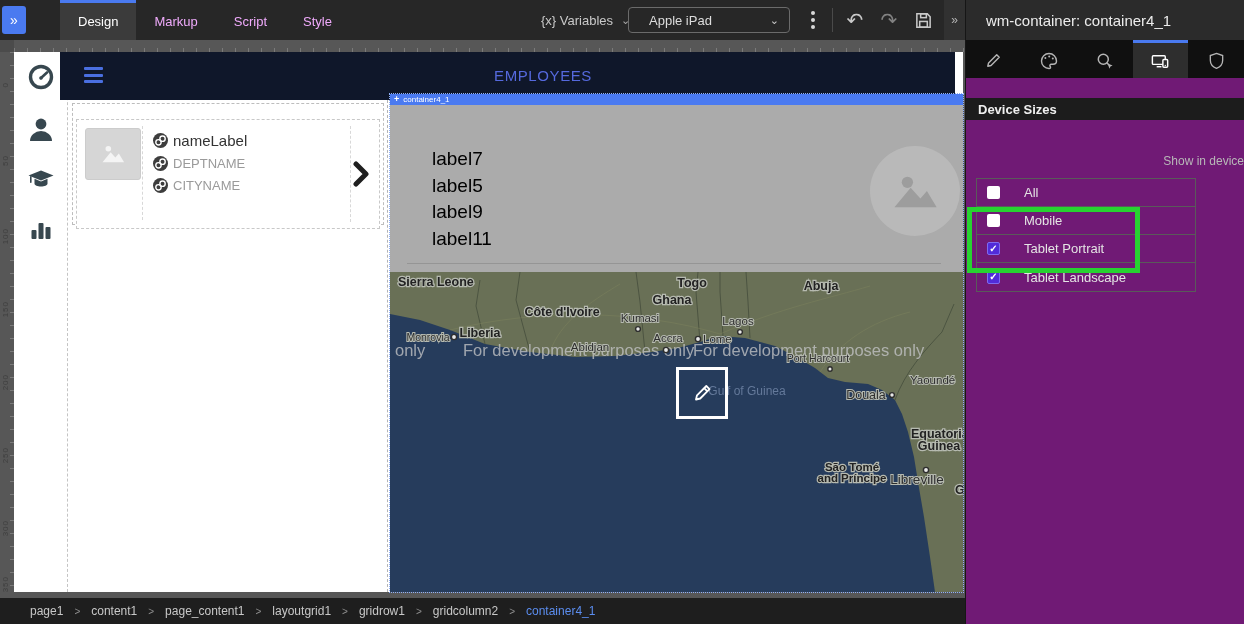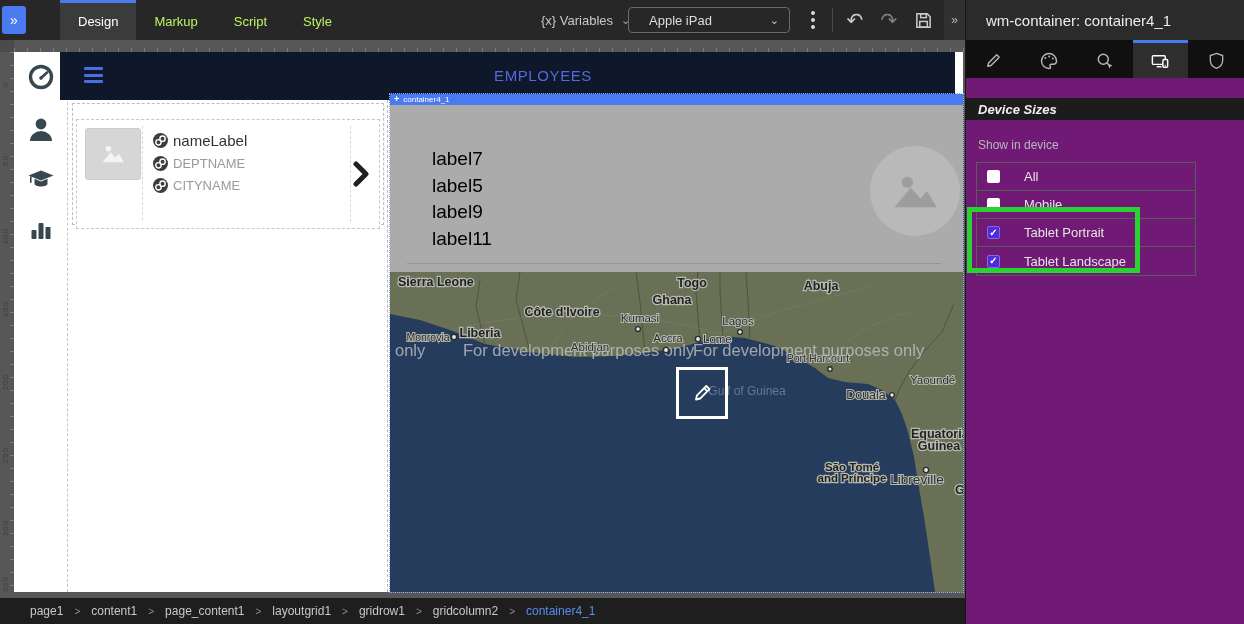--- a/index.html
+++ b/index.html
@@ -4,21 +4,21 @@
 <style>
   * { margin:0; padding:0; box-sizing:border-box; }
   html,body { width:1244px; height:624px; overflow:hidden; }
   body { position:relative; background:#272727; font-family:"Liberation Sans", sans-serif; }
 
   
   .toolbar { position:absolute; left:0; top:0; width:965px; height:40px; background:#272727; }
   .collapse-btn { position:absolute; left:2px; top:6px; width:24px; height:28px; background:#4a7af0;
     border-radius:3px; color:#fff; font-size:14px; display:flex; align-items:center; justify-content:center; cursor:pointer; }
   .tabs { position:absolute; left:30px; top:0; height:40px; display:flex;padding-left:30px; }
-  .tab { height:40px; padding:0 18px; display:flex; align-items:center; color:#bef264; font-size:13px;
+  .tab { height:40px; padding:0 18px; display:flex; align-items:center; color:#f0abfc; font-size:13px;
     border-top:3px solid transparent; cursor:pointer; }
   .tab.active { background:#3b3b3b; color:#fff; border-top-color:#4a7af0; }
   .variables { position:absolute; left:541px; top:0; height:40px; display:flex; align-items:center; gap:8px;
     color:#c9c9c9; font-size:13px; cursor:pointer; }
   .variables .caret { font-size:11px; color:#aaa; }
   .device-select { position:absolute; left:628px; top:7px; width:162px; height:26px; border:1px solid #6b6b6b;
     border-radius:4px; color:#ddd; font-size:13px; display:flex; align-items:center; padding:0 10px 0 20px; cursor:pointer; }
   .device-select .lbl { flex:1; }
   .device-select .caret { font-size:11px; color:#ccc; }
   .kebab { position:absolute; left:805px; top:9px; width:16px; height:22px; display:flex; flex-direction:column;
@@ -95,22 +95,22 @@
   
   .panel { position:absolute; left:965px; top:0; width:279px; height:624px; background:#701a75;
     border-left:1px solid #161616; }
   .panel-head { height:40px; background:#2b2b2b; display:flex; align-items:center; padding-left:20px;
     color:#ececec; font-size:15px; }
   .panel-tabs { height:38px; background:#101010; display:flex; }
   .ptab { flex:1; display:flex; align-items:center; justify-content:center; border-top:3px solid transparent;
     cursor:pointer; color:#b5b5b5; }
   .ptab.active { background:#2e2e2e; border-top-color:#4a7af0; color:#fff; }
   .sect-head { margin-top:20px; height:22px; background:#1c1c1c; display:flex; align-items:center;
-    padding-left:12px; color:#f0f0f0; font-size:13px; font-weight:bold;font-style:italic; }
-  .show-lbl { margin:18px 0 10px 12px; color:#b8b8b8; font-size:12px; }
+    padding-left:12px; color:#f0f0f0; font-size:13px; font-weight:bold; }
+  .show-lbl { margin:34px 0 10px 12px; color:#b8b8b8; font-size:12px;text-align:right; }
   .cb-list { margin-left:10px; width:220px; border:1px solid #5a5a5a; }
   .cb-row { height:28px; display:flex; align-items:center; gap:24px; padding-left:10px;
     border-bottom:1px solid #5a5a5a; cursor:pointer; }
   .cb-row:last-child { border-bottom:none; }
   .cb { width:13px; height:13px; background:#fff; border-radius:2px; display:flex; align-items:center;
     justify-content:center; }
   .cb .mark { display:none; color:#fff; font-size:10px; font-weight:bold; line-height:1; }
   .cb.checked { background:#512bd9; border:1px solid #7d6bf0; }
   .cb.checked .mark { display:block; }
   .cb-label { color:#e4e4e4; font-size:13px; }

